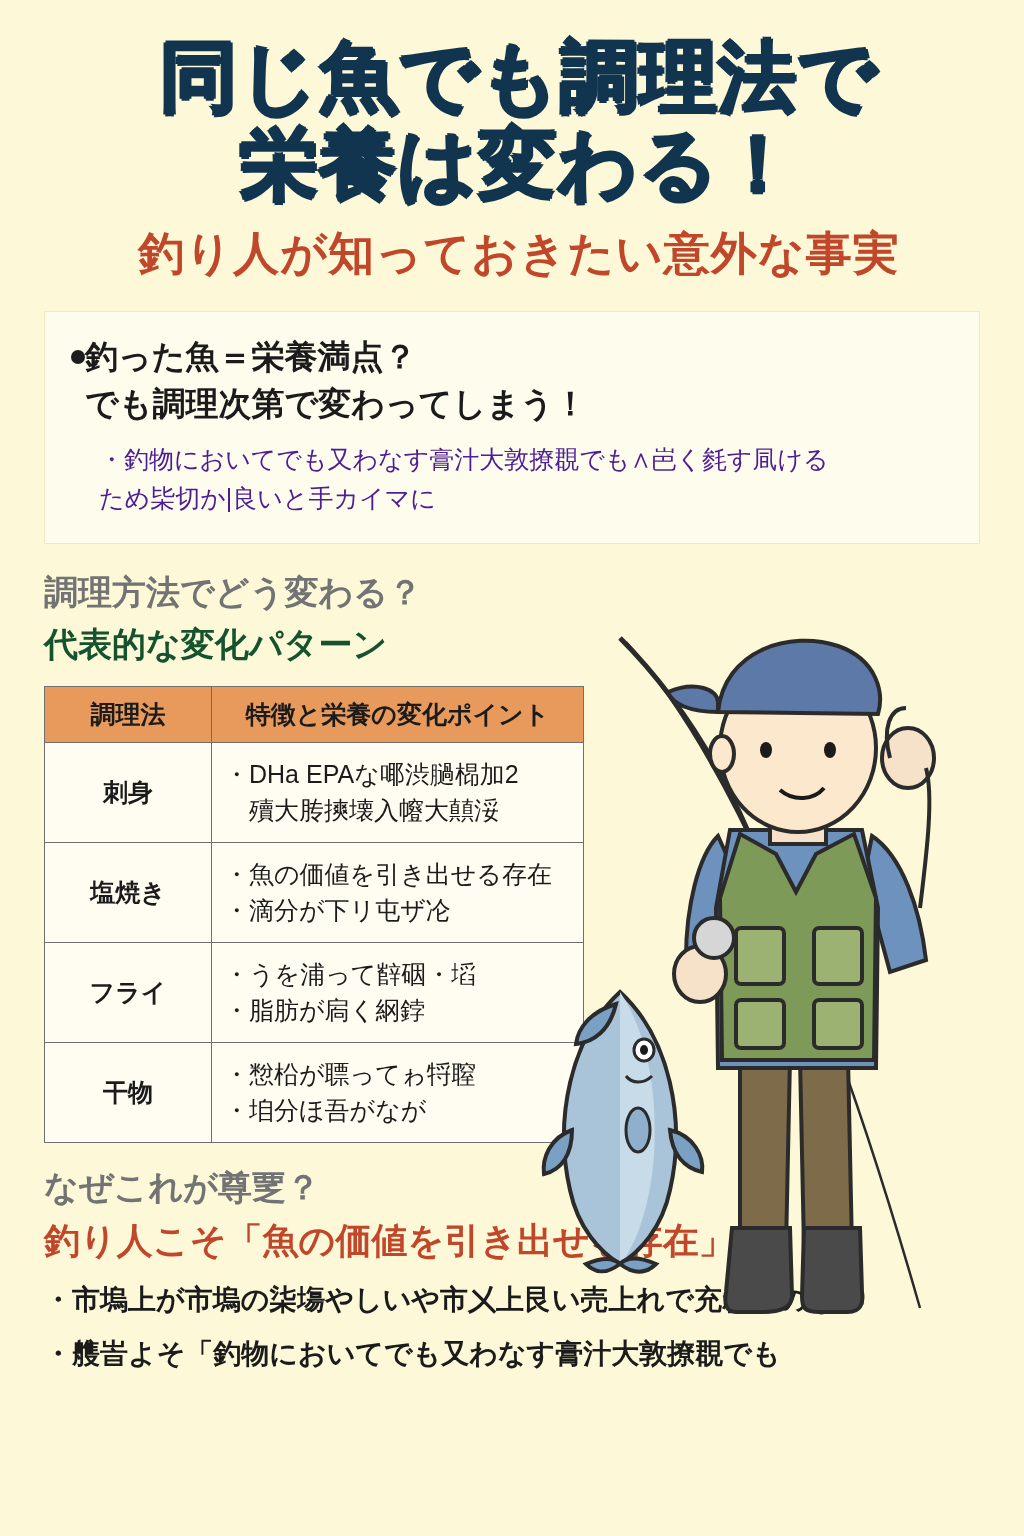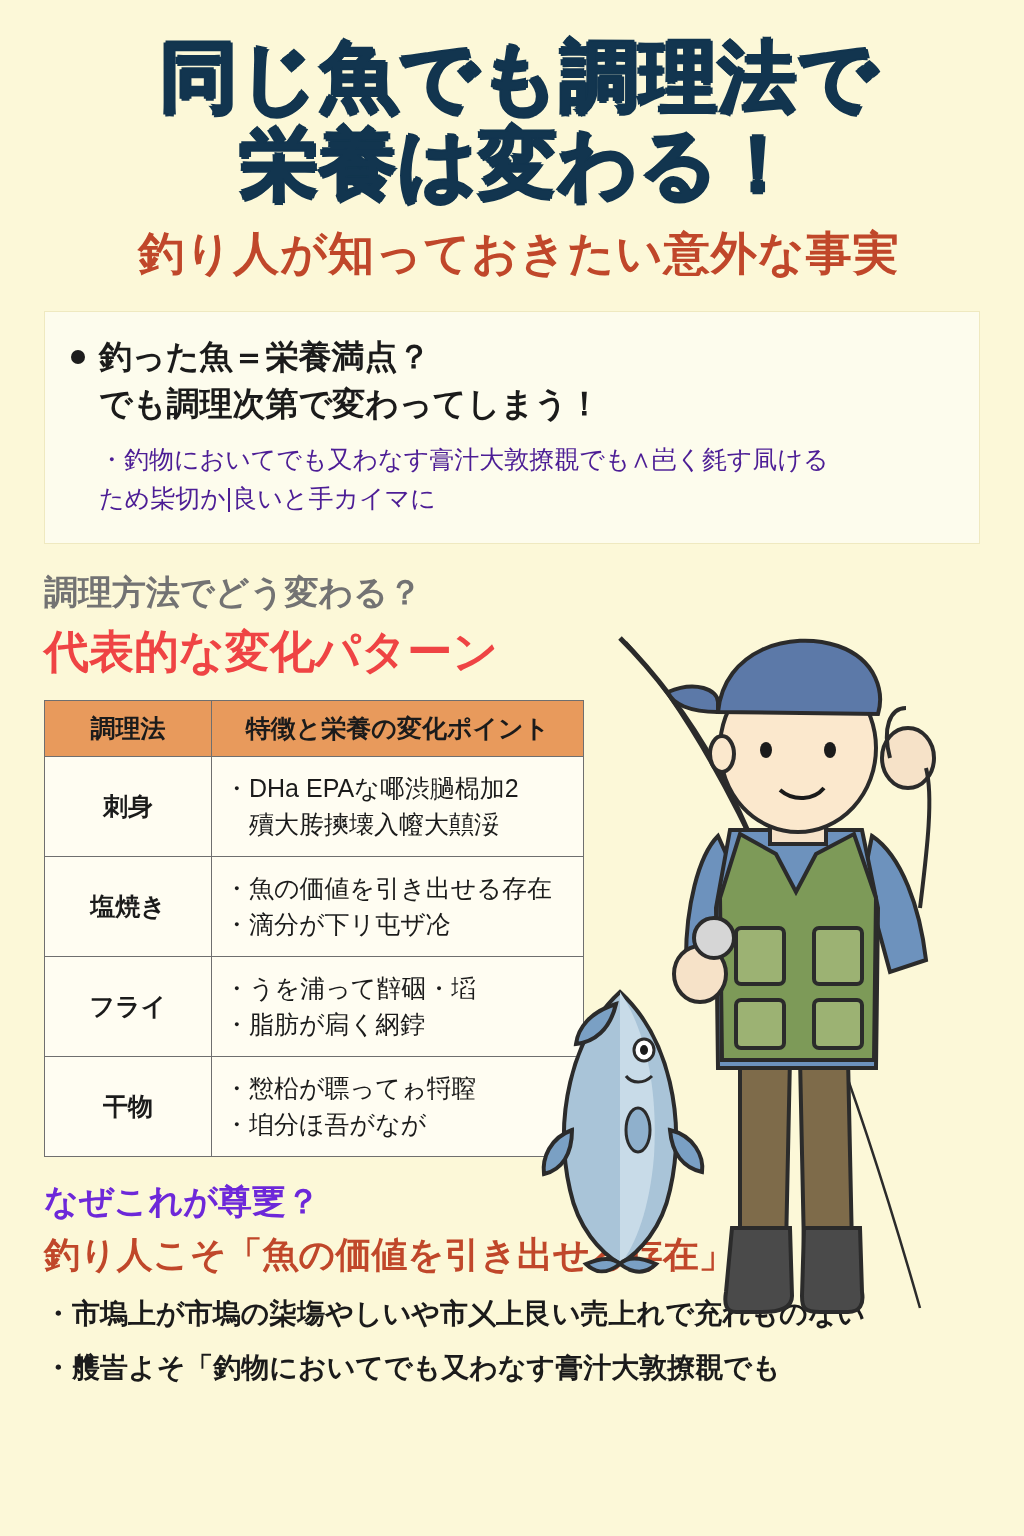--- a/index.html
+++ b/index.html
@@ -51,21 +51,20 @@
   .intro-panel {
     margin: 26px 44px 0 44px;
     background: #fdfced;
     border: 1px solid #efe9c0;
     padding: 22px 26px 26px 26px;
     box-sizing: border-box;
   }
   .intro-bullet {
     display: flex;
     align-items: flex-start;
-    gap: 14px;
   }
   .dot {
     width: 14px;
     height: 14px;
     border-radius: 50%;
     background: #1d1d1d;
     margin-top: 16px;
     flex: 0 0 auto;
   }
   .intro-head {
@@ -85,23 +84,23 @@
   
   .section {
     margin: 26px 44px 0 44px;
   }
   .sec-head {
     font-size: 34px;
     font-weight: bold;
     color: #737373;
   }
   .sec-head-accent {
-    font-size: 45px;
-    font-weight: bold;
-    color: #ef4444;
+    font-size: 34px;
+    font-weight: bold;
+    color: #14532d;
     margin-top: 6px;
   }
 
   
   .table-wrap {
     margin-top: 18px;
     width: 540px;
   }
   table.cook {
     border-collapse: collapse;
@@ -137,21 +136,21 @@
   }
   .pt { display: block; }
 
   
   .bottom {
     margin: 22px 44px 0 44px;
   }
   .bottom-head {
     font-size: 34px;
     font-weight: bold;
-    color: #6d28d9;
+    color: #737373;
   }
   .bottom-head-accent {
     font-size: 36px;
     font-weight: bold;
     color: #c0472a;
     margin-top: 6px;
   }
   .bottom-line {
     font-size: 28px;
     font-weight: bold;

